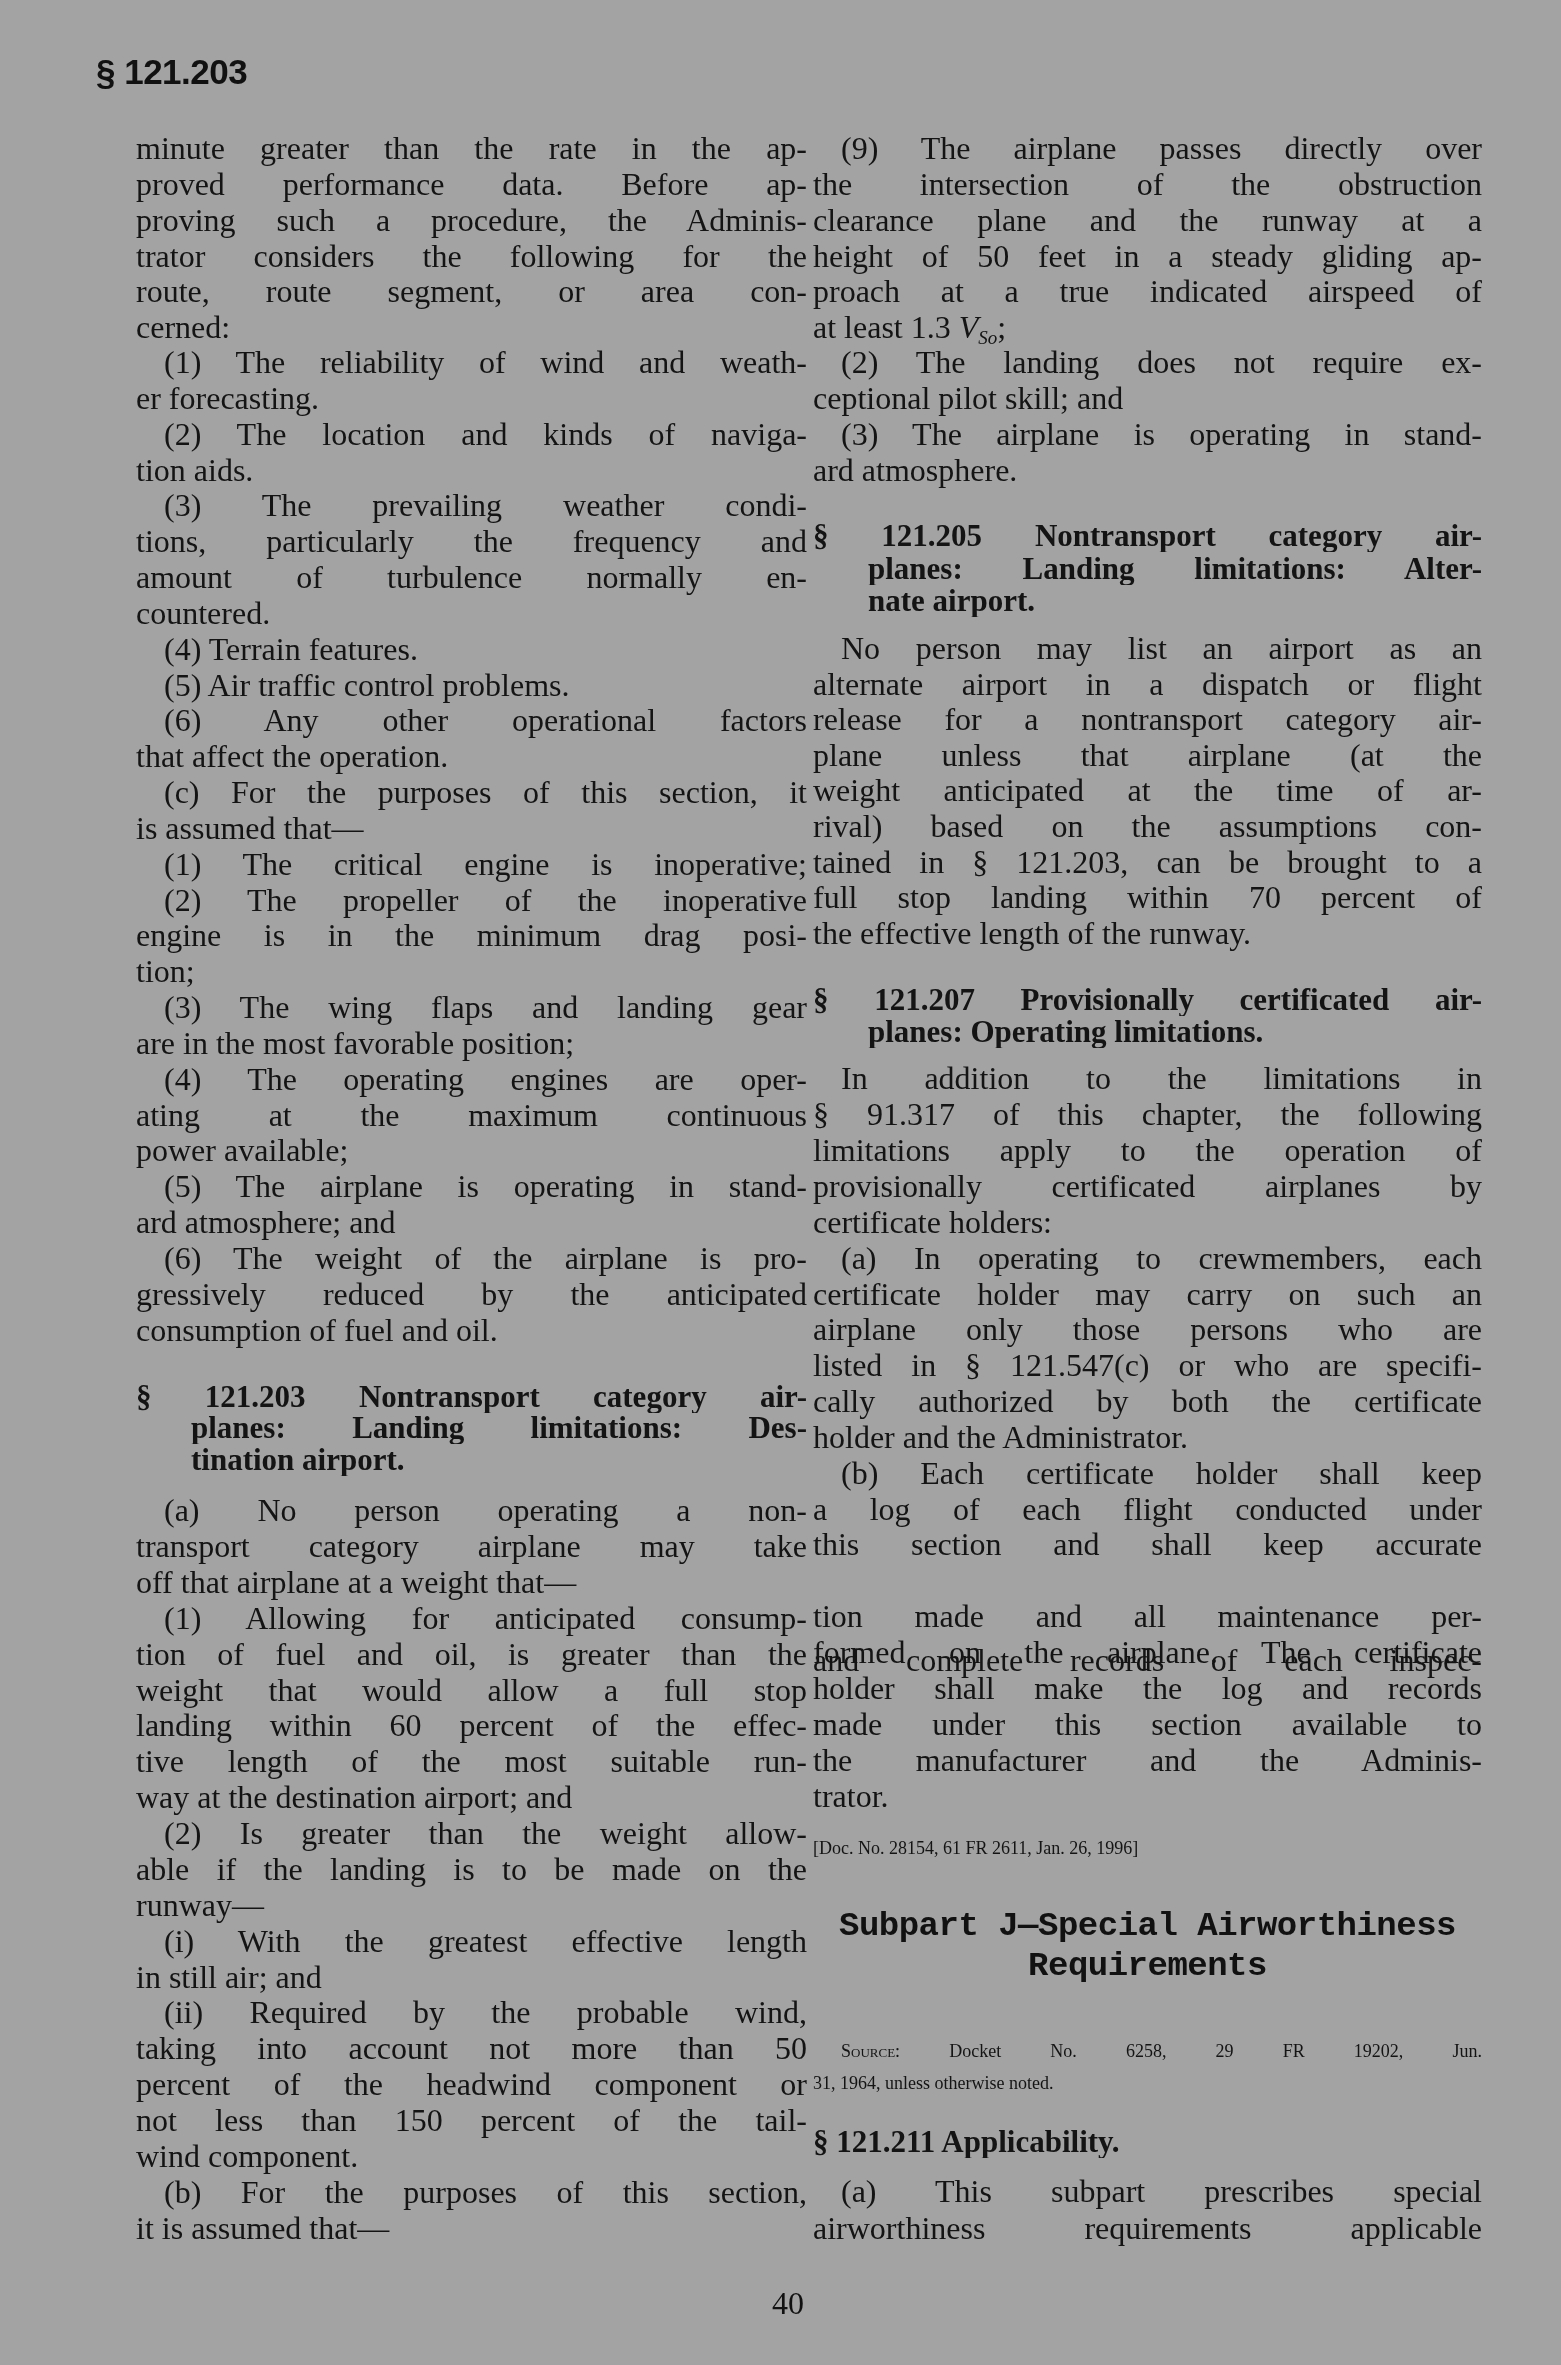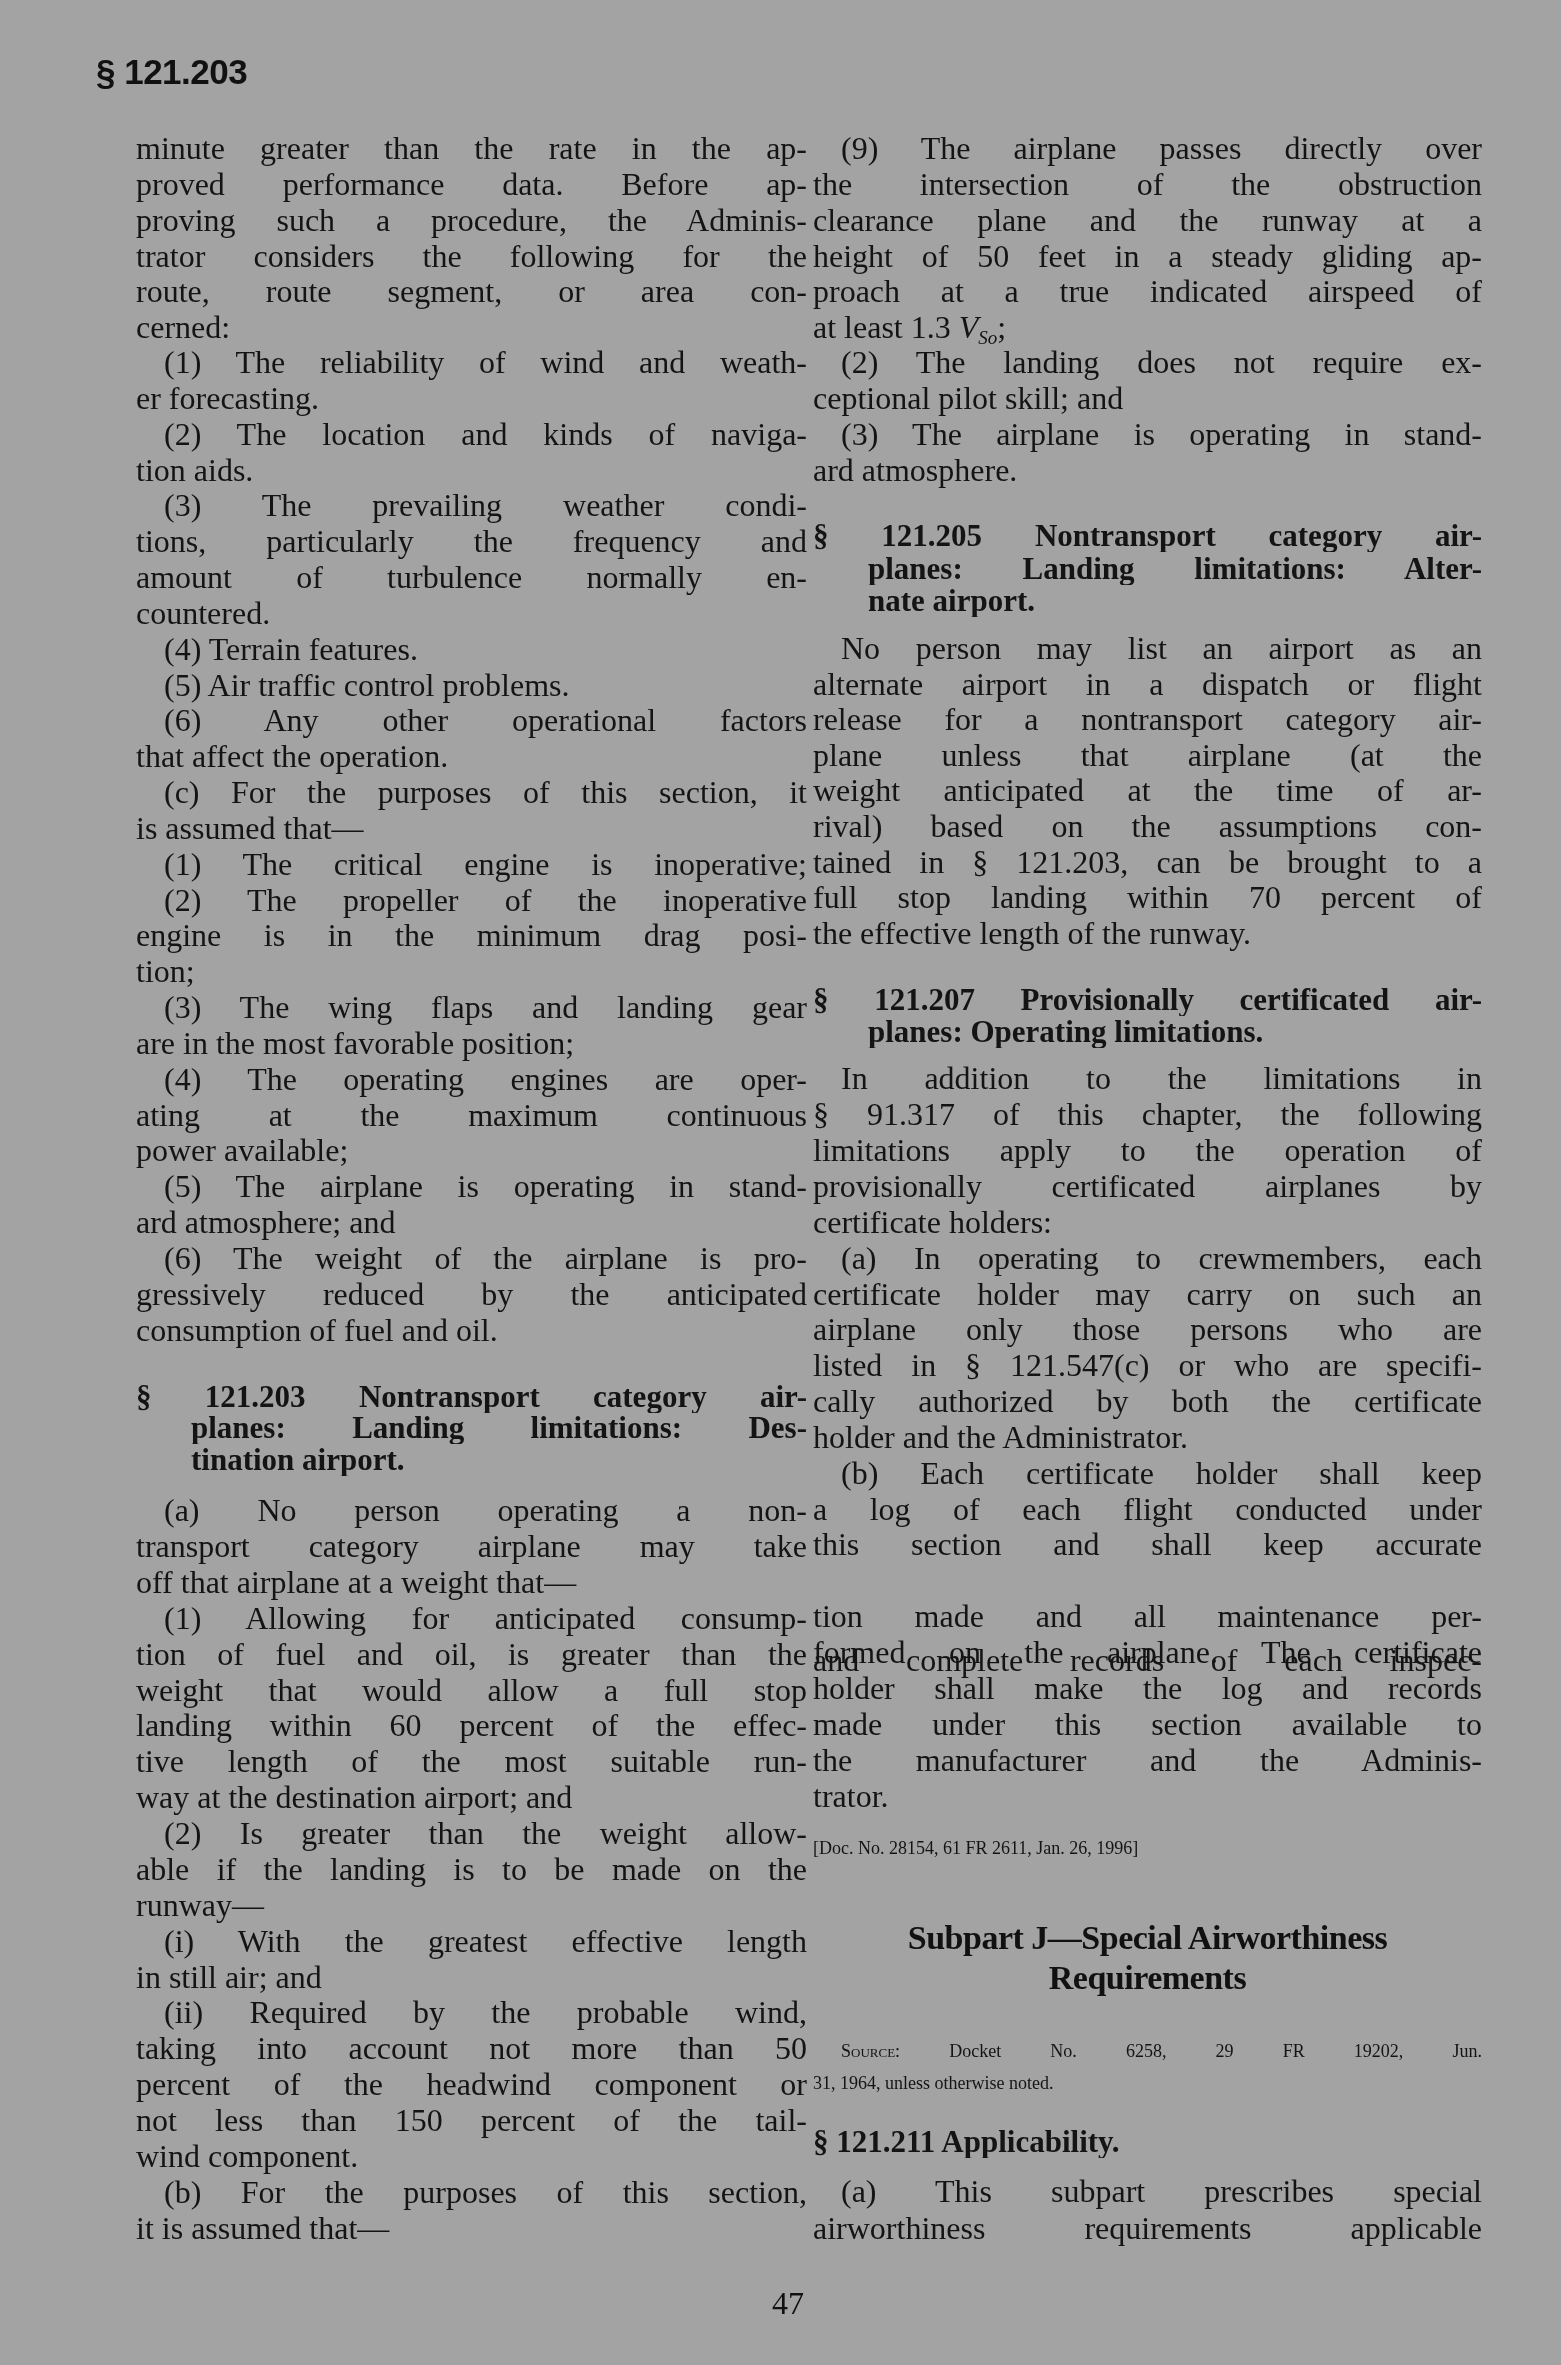--- a/index.html
+++ b/index.html
@@ -54,26 +54,25 @@
   }
   .hdr-left { left: 96px; }
   .hdr-right { right: 79px; text-align: right; }
   .subpart {
     position: absolute;
     left: 813px;
     width: 669px;
     height: 42px;
     line-height: 42px;
     text-align: center;
-    font-family: Liberation Serif, serif;
+    font-family: Liberation Mono, monospace;
     font-weight: bold;
     font-size: 34px;
     letter-spacing: -0.5px;
     color: #111;
-    margin-top: 12px;
   }
   .pagenum {
     position: absolute;
     left: 733px;
     width: 110px;
     top: 2283px;
     height: 40px;
     line-height: 40px;
     text-align: center;
     font-family: "Liberation Serif", "DejaVu Serif", serif;
@@ -208,15 +207,15 @@
     <div class="subpart" style="top:1945px">Requirements</div>
 
     <div class="ln rc j ind small" style="top:2036px"><span class="sc">Source</span><span>: Docket No. 6258, 29 FR 19202, Jun.</span></div>
     <div class="ln rc l small" style="top:2068px">31, 1964, unless otherwise noted.</div>
 
     <div class="ln rc h l" style="top:2126px">§ 121.211 Applicability.</div>
     <div class="ln rc j ind" style="top:2173px">(a) This subpart prescribes special</div>
     <div class="ln rc j" style="top:2210px">airworthiness requirements applicable</div>
   </div>
 
-  <div class="pagenum">47</div>
+  <div class="pagenum">40</div>
 </div>
 
 
 </body></html>

